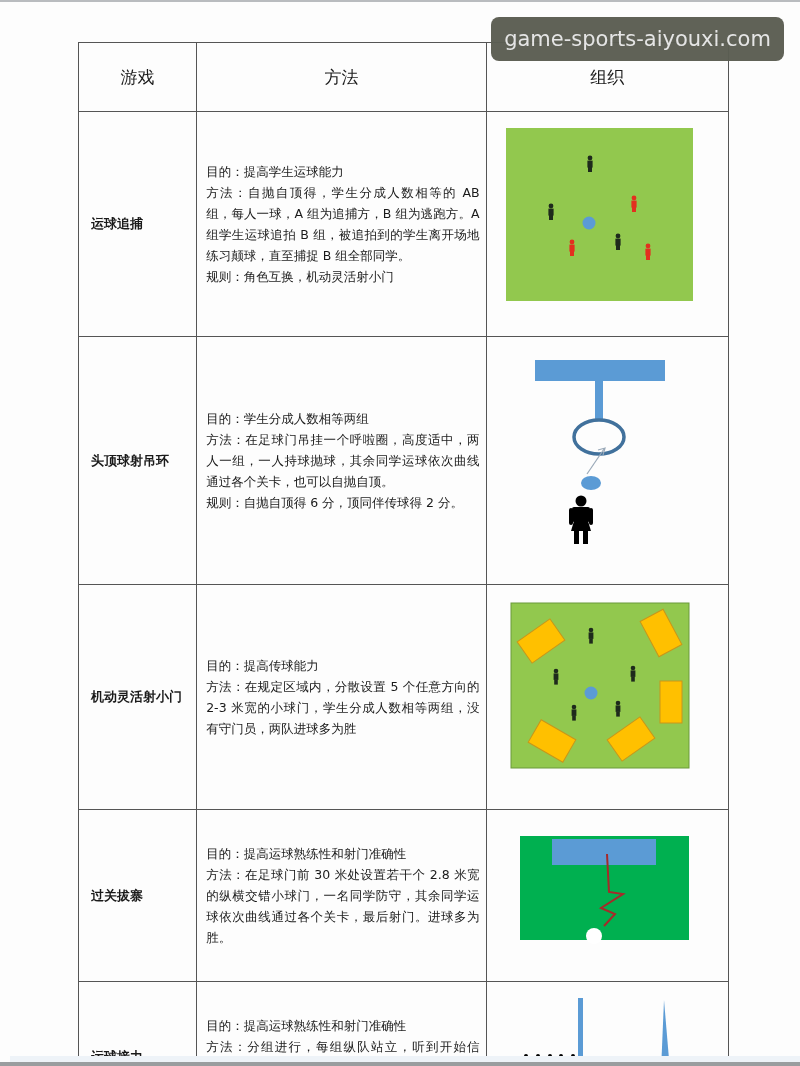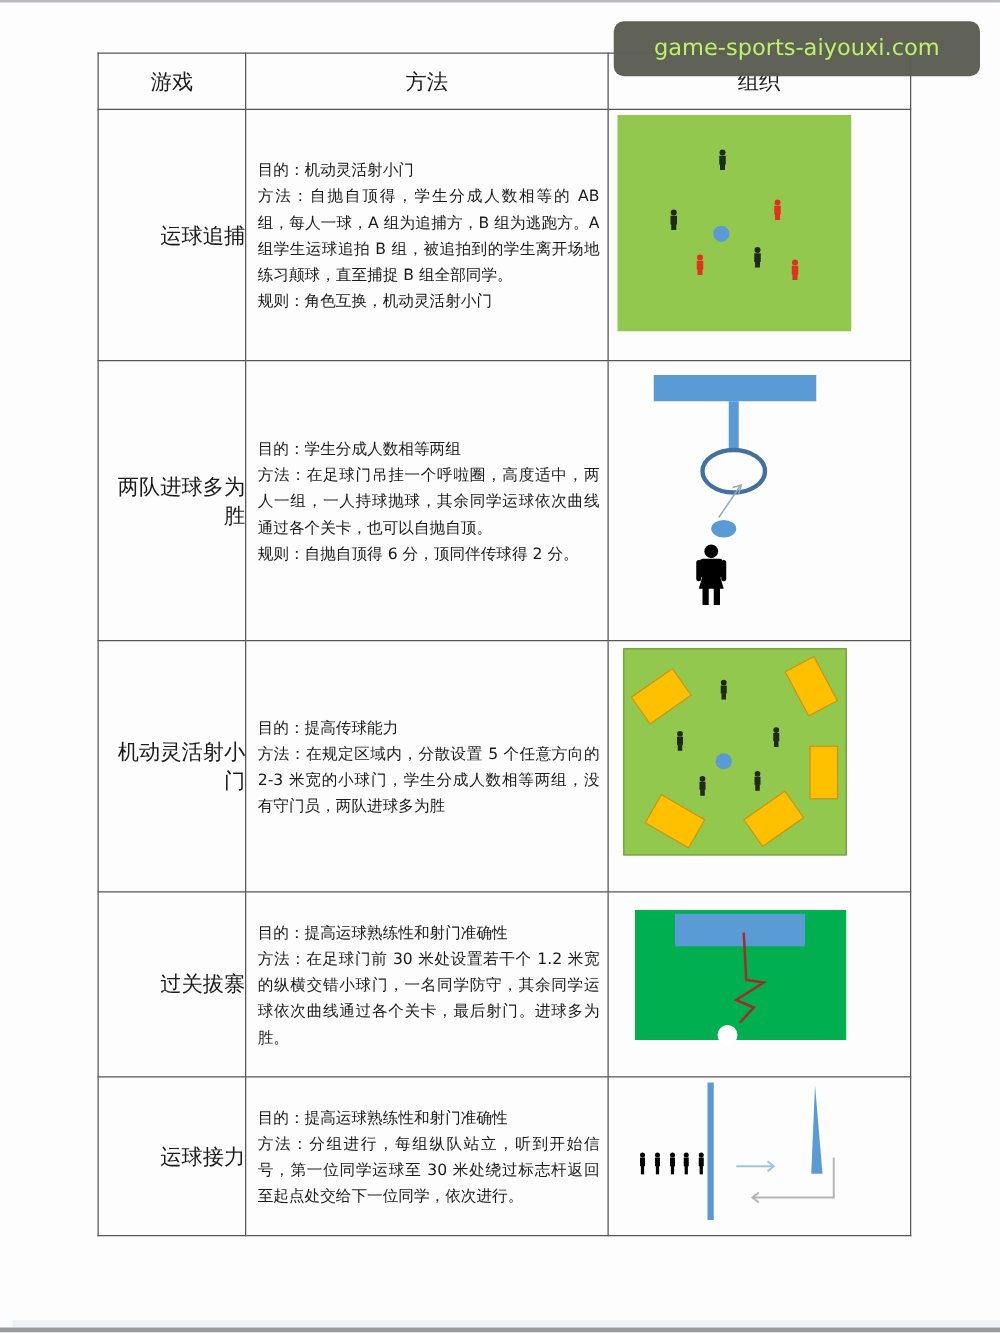--- a/index.html
+++ b/index.html
@@ -2,31 +2,31 @@
 <html><head>
 <meta charset="utf-8">
 <style>
   html,body{margin:0;padding:0;}
   body{width:800px;height:1066px;background:#fdfdfd;position:relative;overflow:hidden;
        font-family:"DejaVu Sans","Liberation Sans",sans-serif;color:#1a1a1a;}
   .topline{position:absolute;left:0;top:0;width:800px;height:2px;background:#b9bcbf;}
   .botline{position:absolute;left:0;top:1062px;width:800px;height:4px;background:#9a9d9f;}
   .botband{position:absolute;left:10px;top:1056px;width:790px;height:6px;background:#eef3f8;}
   table{position:absolute;left:78px;top:42px;border-collapse:collapse;table-layout:fixed;width:651px;}
-  td,th{border:1px solid #555;padding:0;vertical-align:middle;}
+  td,th{border:1px solid #555;padding:12px;vertical-align:middle;}
   th{height:44px;font-weight:normal;font-size:17px;text-align:center;}
   .c1{width:118px;}
   .c2{width:289px;}
   .c3{width:242px;}
-  .gname{text-align:right;font-weight:normal;font-size:17px;}
+  .gname{text-align:left;font-weight:bold;font-size:13px;}
   .method{font-size:12.5px;line-height:21px;padding:0 6px 0 9px;text-align:justify;}
   .method div{margin:0;}
   .diag{position:relative;}
   .watermark{position:absolute;left:491px;top:17px;width:293px;height:44px;background:#5b5e52;
-       border-radius:8px;color:#bef264;font-size:18px;line-height:44px;text-align:center;
+       border-radius:8px;color:#e5e5e5;font-size:21px;line-height:44px;text-align:center;
        font-family:"DejaVu Sans",sans-serif;opacity:0.97;}
   svg{display:block;}
 </style>
 </head>
 <body>
 
 <div class="topline"></div>
 
 <table>
   <colgroup>
@@ -37,21 +37,21 @@
   <tbody>
       <tr>
     <th>游戏</th>
     <th>方法</th>
     <th>组织</th>
   </tr>
 
   <tr style="height:200px;">
     <td class="gname">运球追捕</td>
     <td class="method">
-      <div>目的：机动灵活射小门</div>
+      <div>目的：提高学生运球能力</div>
       <div>方法：自抛自顶得，学生分成人数相等的 AB 组，每人一球，A 组为追捕方，B 组为逃跑方。A 组学生运球追拍 B 组，被追拍到的学生离开场地练习颠球，直至捕捉 B 组全部同学。</div>
       <div>规则：角色互换，机动灵活射小门</div>
     </td>
     <td class="diag">
       <svg width="242" height="200" viewBox="0 0 242 200">
         <rect x="7" y="4" width="187" height="173" fill="#92c84e"></rect>
         <g fill="#1e2a1c">
           <g transform="translate(91,34)">
                 <circle cx="0" cy="0" r="2.4"></circle>
                 <rect x="-2.6" y="2.6" width="5.2" height="7"></rect>
@@ -84,21 +84,21 @@
                 <rect x="-2.6" y="2.6" width="5.2" height="7"></rect>
                 <rect x="-2" y="9" width="4" height="5"></rect>
               </g>
         </g>
         <circle cx="90" cy="99" r="6.5" fill="#5b9bd5"></circle>
       </svg>
     </td>
   </tr>
 
   <tr style="height:223px;">
-    <td class="gname">两队进球多为胜</td>
+    <td class="gname">头顶球射吊环</td>
     <td class="method">
       <div>目的：学生分成人数相等两组</div>
       <div>方法：在足球门吊挂一个呼啦圈，高度适中，两人一组，一人持球抛球，其余同学运球依次曲线通过各个关卡，也可以自抛自顶。</div>
       <div>规则：自抛自顶得 6 分，顶同伴传球得 2 分。</div>
     </td>
     <td class="diag">
       <svg width="242" height="223" viewBox="0 0 242 223">
         <rect x="36" y="11" width="130" height="21" fill="#5b9bd5"></rect>
         <rect x="96" y="32" width="8" height="40" fill="#5b9bd5"></rect>
         <ellipse cx="100" cy="88" rx="25" ry="17" fill="none" stroke="#41719c" stroke-width="3.5"></ellipse>
@@ -163,21 +163,21 @@
         </g>
         <circle cx="92" cy="96" r="6.5" fill="#5b9bd5"></circle>
       </svg>
     </td>
   </tr>
 
   <tr style="height:147px;">
     <td class="gname">过关拔寨</td>
     <td class="method">
       <div>目的：提高运球熟练性和射门准确性</div>
-      <div>方法：在足球门前 30 米处设置若干个 1.2 米宽的纵横交错小球门，一名同学防守，其余同学运球依次曲线通过各个关卡，最后射门。进球多为胜。</div>
+      <div>方法：在足球门前 30 米处设置若干个 2.8 米宽的纵横交错小球门，一名同学防守，其余同学运球依次曲线通过各个关卡，最后射门。进球多为胜。</div>
     </td>
     <td class="diag">
       <svg width="242" height="147" viewBox="0 0 242 147">
         <rect x="21" y="14" width="169" height="104" fill="#00b050"></rect>
         <rect x="53" y="17" width="104" height="26" fill="#5b9bd5"></rect>
         <path d="M108,32 L110,70 L124,72 L102,86 L116,92 L105,104" fill="none" stroke="#a52a2a" stroke-width="2"></path>
         <circle cx="95" cy="114" r="8" fill="#ffffff"></circle>
       </svg>
     </td>
   </tr>

